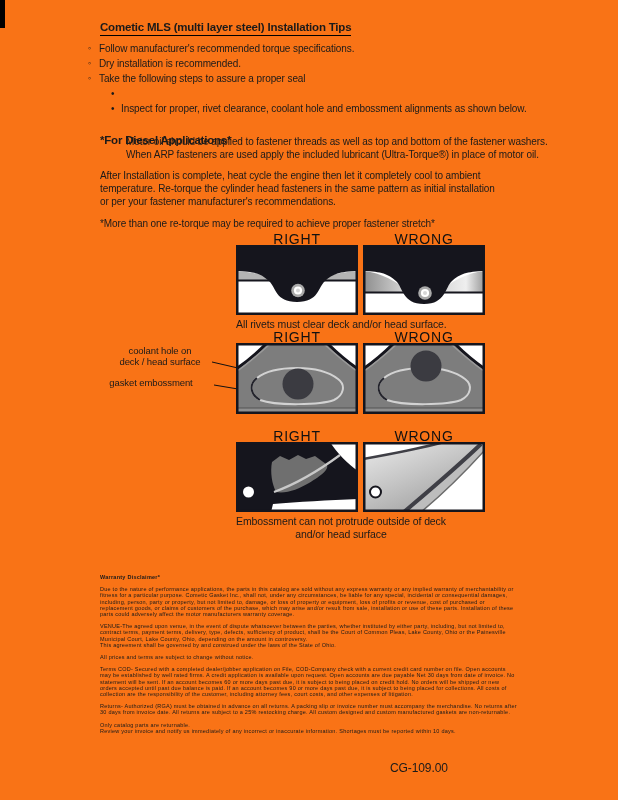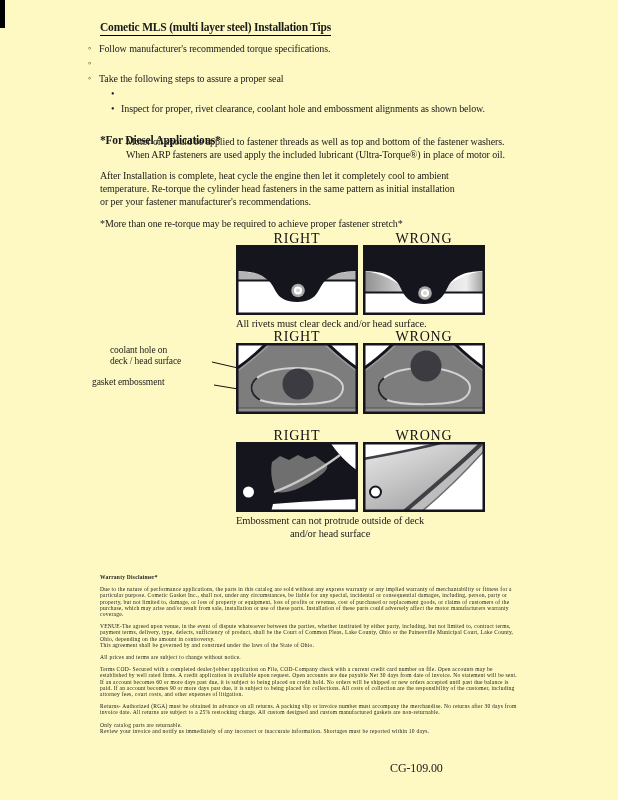--- a/index.html
+++ b/index.html
@@ -1,33 +1,33 @@
 <!DOCTYPE html>
 <html><head>
 <meta charset="utf-8">
 <style>
   html,body{margin:0;padding:0;background:#ffffff;}
-  #page{position:relative;width:618px;height:800px;background:#fef9c3;overflow:hidden;
-        font-family:Liberation Serif, serif;color:#1a1a1a;}
+  #page{position:relative;width:618px;height:800px;background:#f97316;overflow:hidden;
+        font-family:Liberation Sans, sans-serif;color:#1a1a1a;}
   .abs{position:absolute;}
   .corner-mark{left:0;top:0;width:5px;height:28px;background:#000;}
   .title{left:100px;top:21px;font-size:11.5px;font-weight:bold;letter-spacing:-0.2px;
          border-bottom:1.5px solid #000;padding-bottom:2px;}
   .bullets{left:88px;top:41px;width:470px;}
   .b-row{display:flex;line-height:15px;font-size:10px;letter-spacing:-0.1px;}
   .b-row .glyph{width:11px;flex:none;font-size:9px;}
   .b-row.sub{margin-left:23px;}
   .b-row.sub .glyph{font-size:10px;width:10px;}
   .h2{font-size:11.5px;font-weight:bold;letter-spacing:-0.2px;}
   .para{font-size:10px;line-height:13.2px;letter-spacing:-0.1px;white-space:pre-line;width:470px;}
   .dlabel{width:122px;text-align:center;font-size:14px;letter-spacing:0.8px;color:#111;}
   .dbox{width:122px;height:70px;}
   .dbox svg{display:block;width:100%;height:100%;}
   .caption{font-size:10.5px;line-height:12.5px;letter-spacing:-0.1px;white-space:pre-line;}
-  .callout{font-size:9.5px;line-height:11px;text-align:left;white-space:pre-line;letter-spacing:-0.1px;}
+  .callout{font-size:9.5px;line-height:11px;text-align:center;white-space:pre-line;letter-spacing:-0.1px;}
   .legal{left:100px;top:574px;width:418px;font-size:5.5px;line-height:6.2px;letter-spacing:0.25px;}
   .legal p{margin:0 0 6px 0;white-space:pre-line;}
   .legal .lh{font-weight:bold;margin-bottom:6px;}
   .footer{left:390px;top:761px;font-size:12px;letter-spacing:-0.1px;}
 </style>
 </head>
 <body>
 
 <div id="page">
 
@@ -35,20 +35,21 @@
 
   <div class="abs title">Cometic MLS (multi layer steel) Installation Tips</div>
 
   <div class="abs bullets">
     <div class="b-row">
       <span class="glyph">◦</span>
       <span>Follow manufacturer's recommended torque specifications.</span>
     </div>
     <div class="b-row">
       <span class="glyph">◦</span>
+      <span>Dry installation is recommended.</span>
     </div>
     <div class="b-row">
       <span class="glyph">◦</span>
       <span>Take the following steps to assure a proper seal</span>
     </div>
     <div class="b-row sub">
       <span class="glyph">•</span>
     </div>
     <div class="b-row sub">
       <span class="glyph">•</span>

